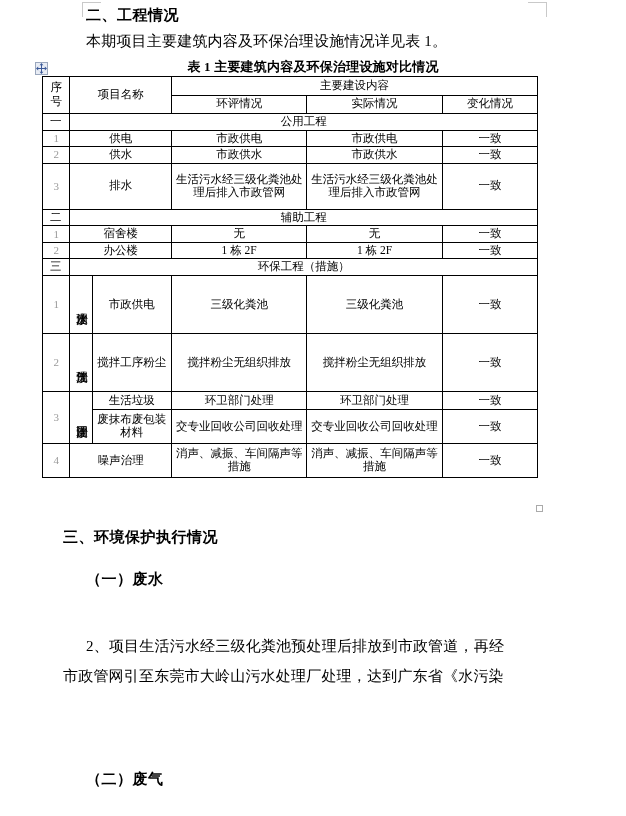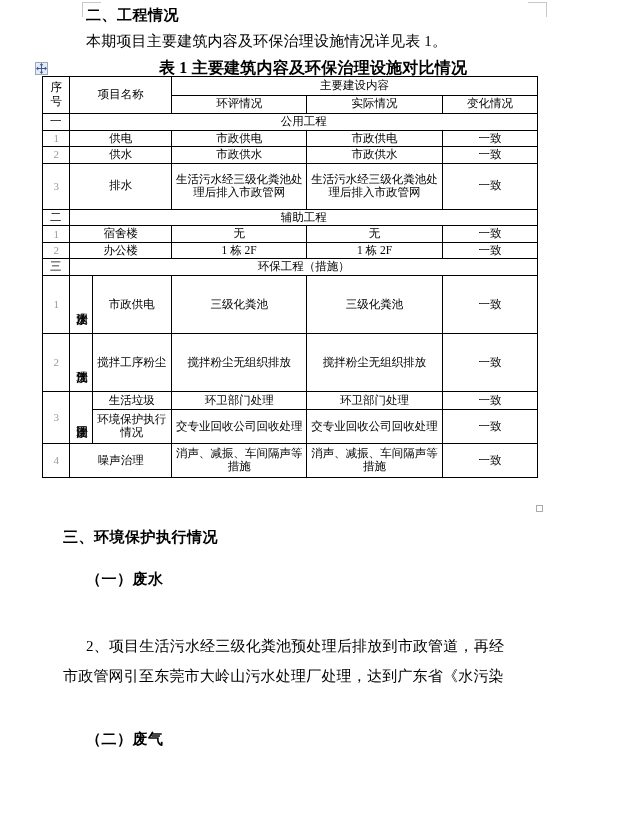--- a/index.html
+++ b/index.html
@@ -46,21 +46,21 @@
   }
   .para {
     position: absolute;
     font-size: 15px;
     white-space: nowrap;
     letter-spacing: 0.2px;
   }
   .tbl-title {
     position: absolute;
     font-weight: bold;
-    font-size: 16px;
+    font-size: 13px;
     width: 626px;
     text-align: center;
     left: 0;
     letter-spacing: 0.2px;
   }
 
   
   .move-handle {
     position: absolute;
     left: 35px;
@@ -247,21 +247,21 @@
 
       <tr style="height:18px;">
         <td class="num" rowspan="2">3</td>
         <td class="vert" rowspan="2">固废治理</td>
         <td>生活垃圾</td>
         <td>环卫部门处理</td>
         <td>环卫部门处理</td>
         <td>一致</td>
       </tr>
       <tr style="height:34px;">
-        <td>环境保护执行情况</td>
+        <td>废抹布废包装材料</td>
         <td>交专业回收公司回收处理</td>
         <td>交专业回收公司回收处理</td>
         <td>一致</td>
       </tr>
 
       <tr style="height:34px;">
         <td class="num">4</td>
         <td colspan="2">噪声治理</td>
         <td>消声、减振、车间隔声等措施</td>
         <td>消声、减振、车间隔声等措施</td>
@@ -273,15 +273,15 @@
   <div class="resize-handle"></div>
 
   <div class="h-sec" style="left:63px; top:528px;">三、环境保护执行情况</div>
 
   <div class="h-sec" style="left:86px; top:570px;">（一）废水</div>
 
 
   <div class="para" style="left:86px; top:637px;">2、项目生活污水经三级化粪池预处理后排放到市政管道，再经</div>
   <div class="para" style="left:63px; top:667px;">市政管网引至东莞市大岭山污水处理厂处理，达到广东省《水污染</div>
 
-  <div class="h-sec" style="left:86px; top:730px;">（二）废气</div>
+  <div class="h-sec" style="left:86px; top:770px;">（二）废气</div>
 
 </div>
 
 </body></html>

